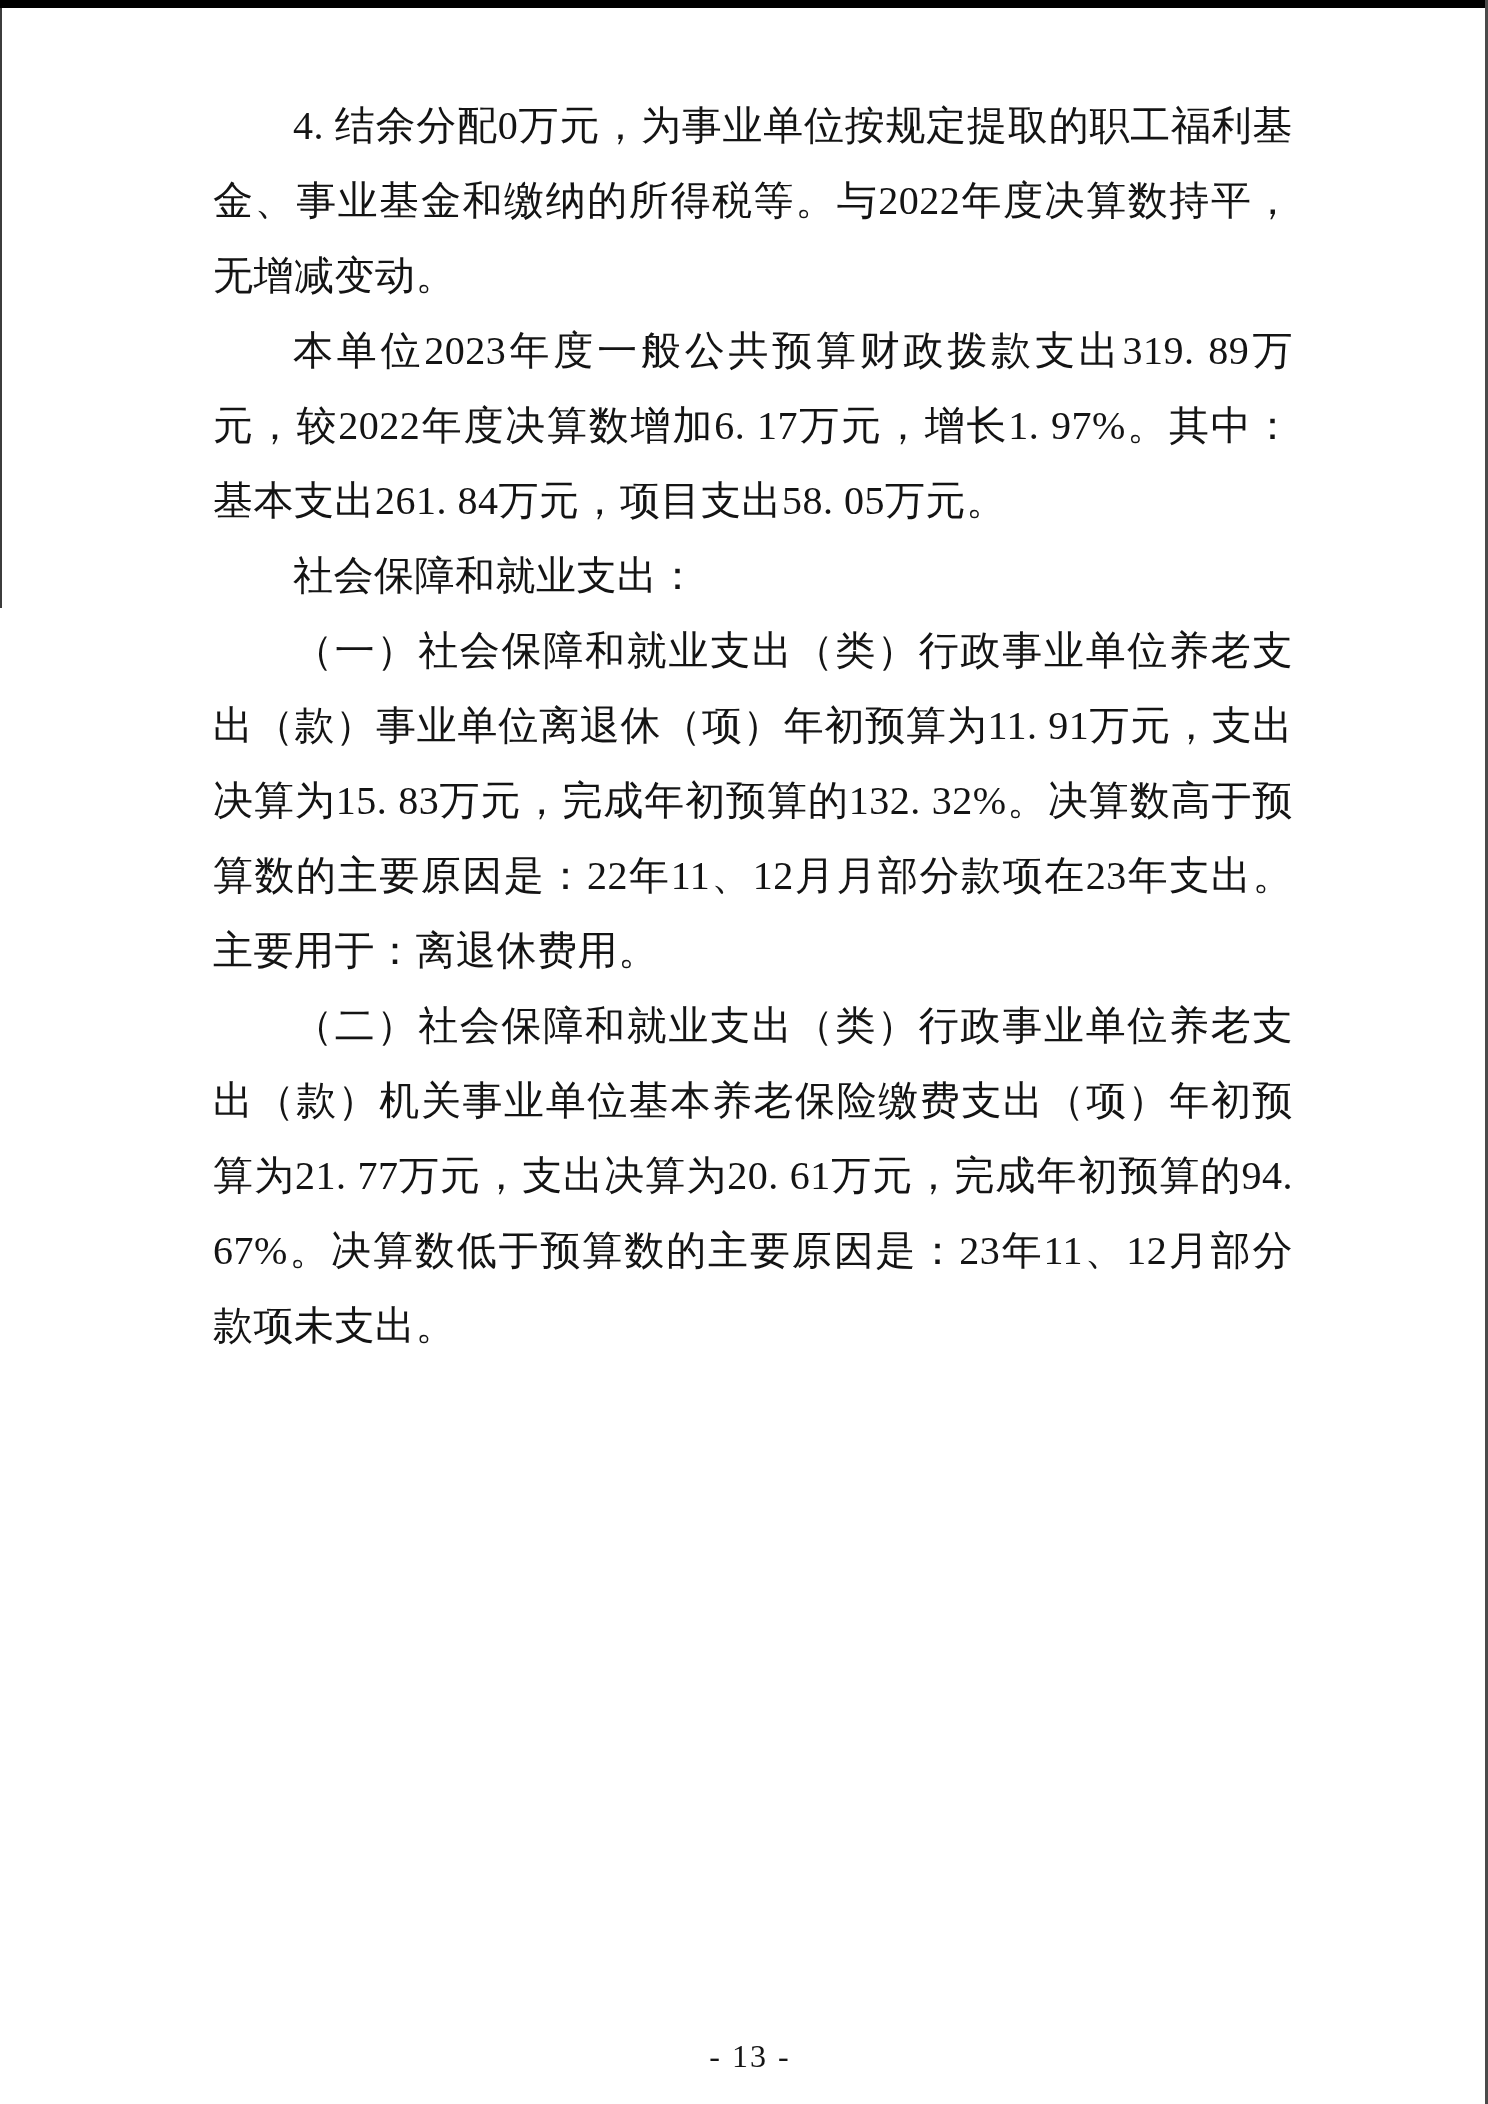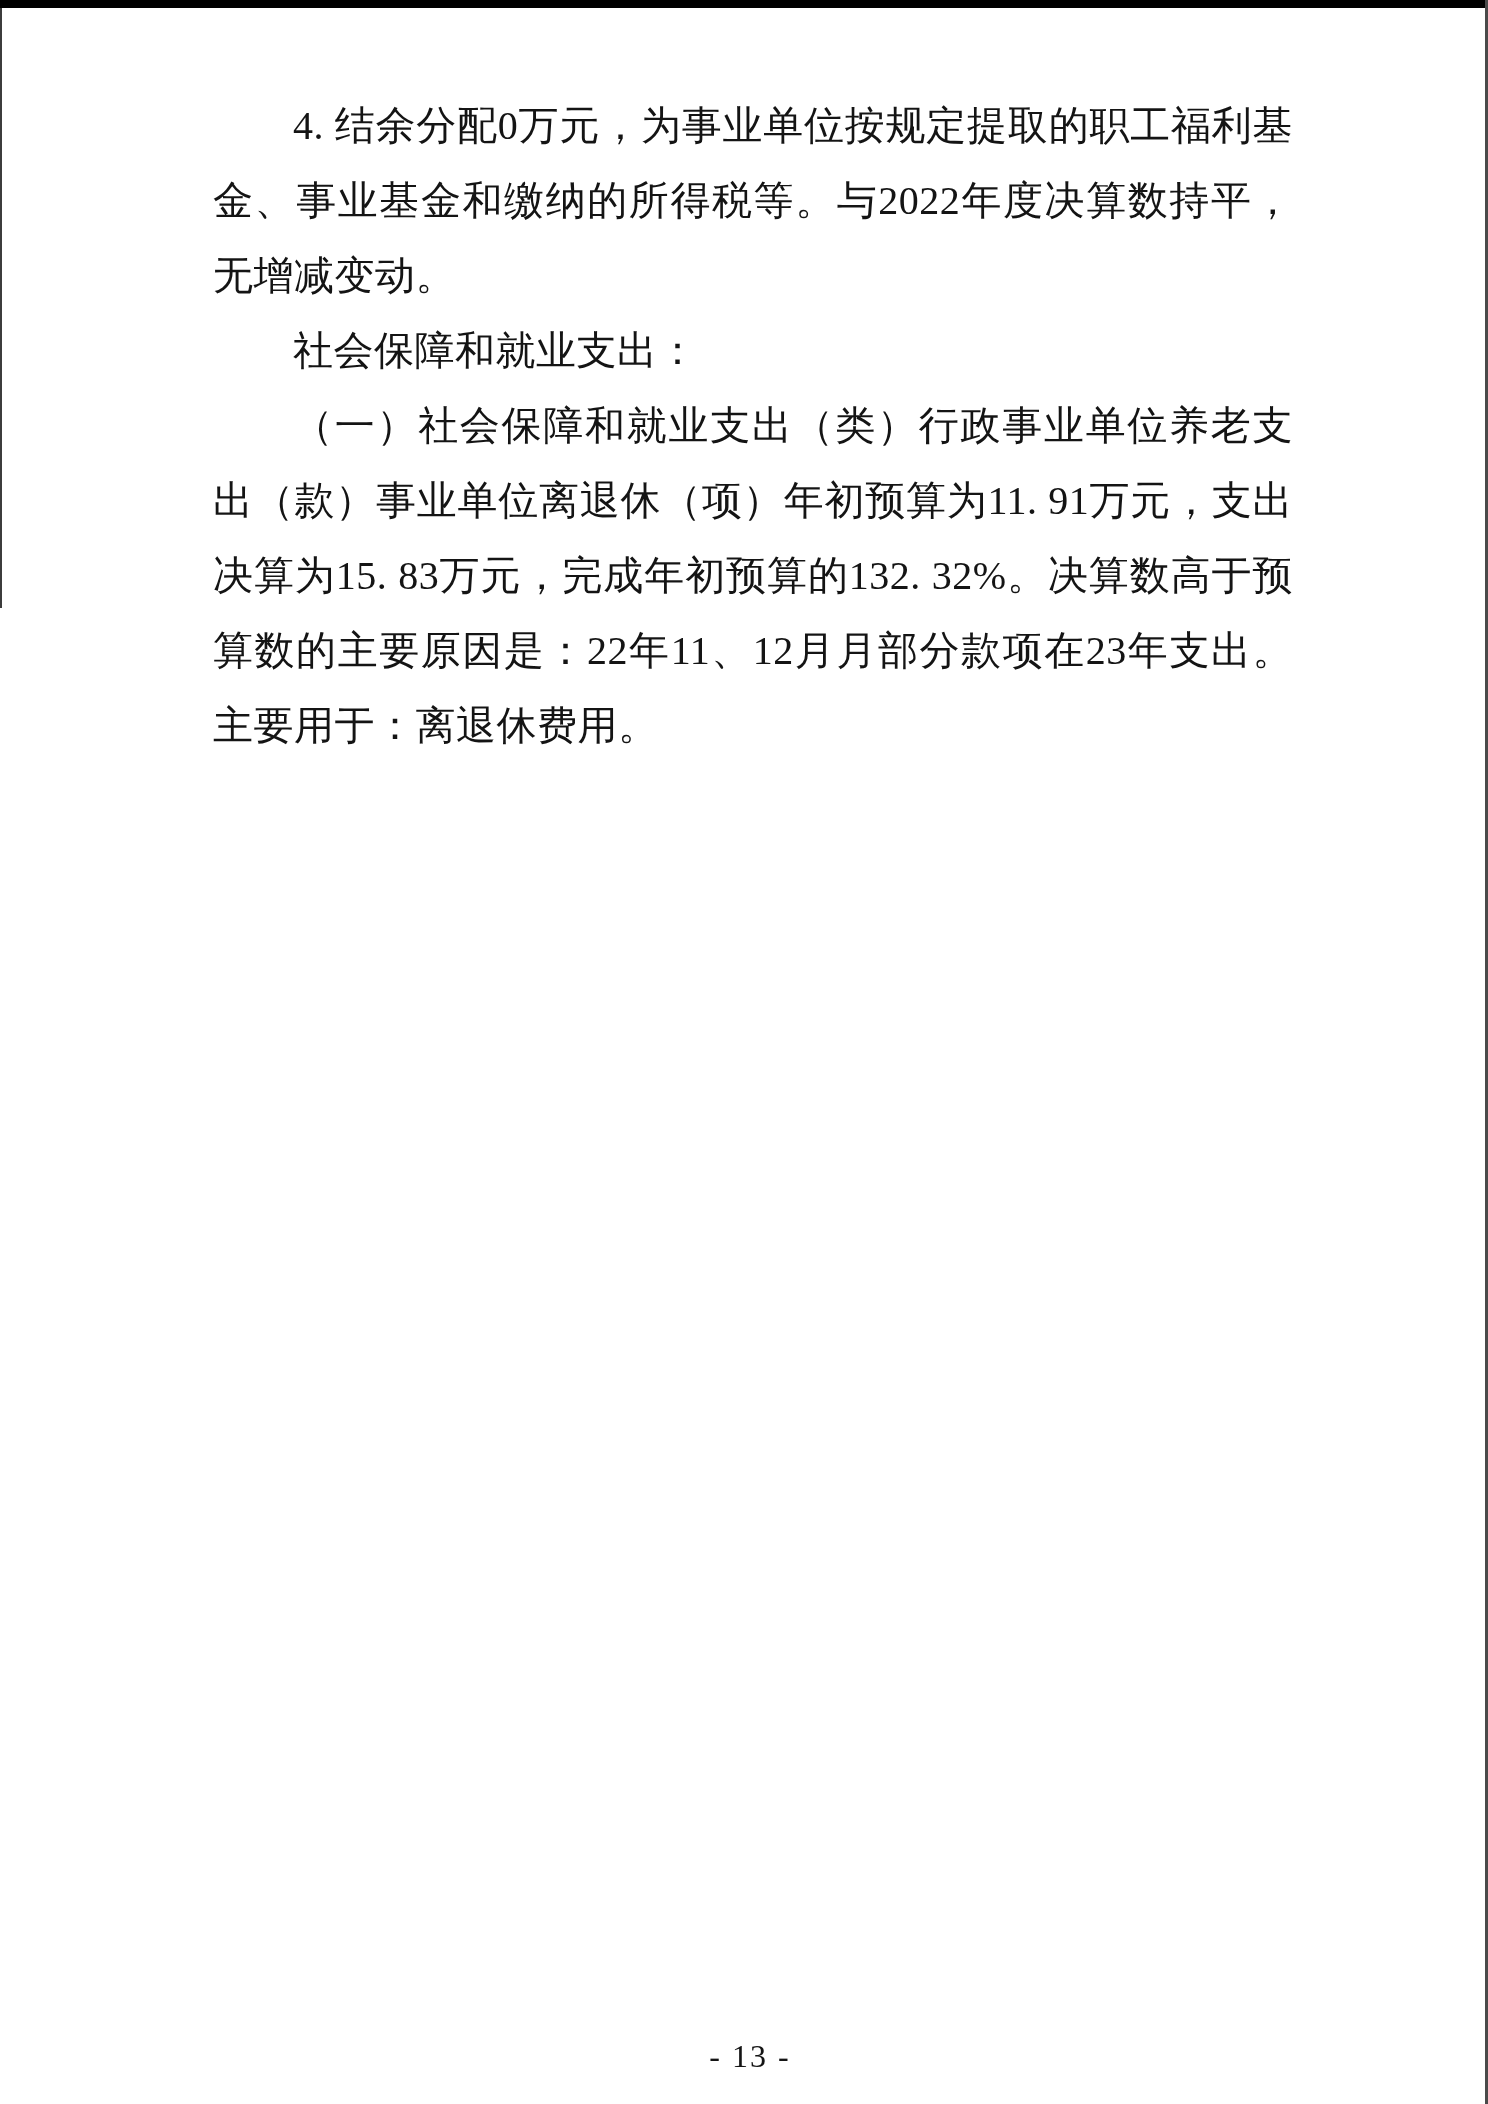--- a/index.html
+++ b/index.html
@@ -79,20 +79,22 @@
 </head>
 <body>
 
 <div class="page">
   <div class="top-bar"></div>
   <div class="left-edge-line"></div>
   <div class="right-edge-line"></div>
 
   <main class="content">
       <p class="body">4. 结余分配0万元，为事业单位按规定提取的职工福利基金、事业基金和缴纳的所得税等。与2022年度决算数持平，无增减变动。</p>
+      <p class="body">本单位2023年度一般公共预算财政拨款支出319. 89万元，较2022年度决算数增加6. 17万元，增长1. 97%。其中：基本支出261. 84万元，项目支出58. 05万元。</p>
       <p class="body">社会保障和就业支出：</p>
       <p class="body">（一）社会保障和就业支出（类）行政事业单位养老支出（款）事业单位离退休（项）年初预算为11. 91万元，支出决算为15. 83万元，完成年初预算的132. 32%。决算数高于预算数的主要原因是：22年11、12月月部分款项在23年支出。主要用于：离退休费用。</p>
+      <p class="body">（二）社会保障和就业支出（类）行政事业单位养老支出（款）机关事业单位基本养老保险缴费支出（项）年初预算为21. 77万元，支出决算为20. 61万元，完成年初预算的94. 67%。决算数低于预算数的主要原因是：23年11、12月部分款项未支出。</p>
     </main>
 
   <div class="footer">
     <span>- 13 -</span>
   </div>
 </div>
 
 </body></html>

